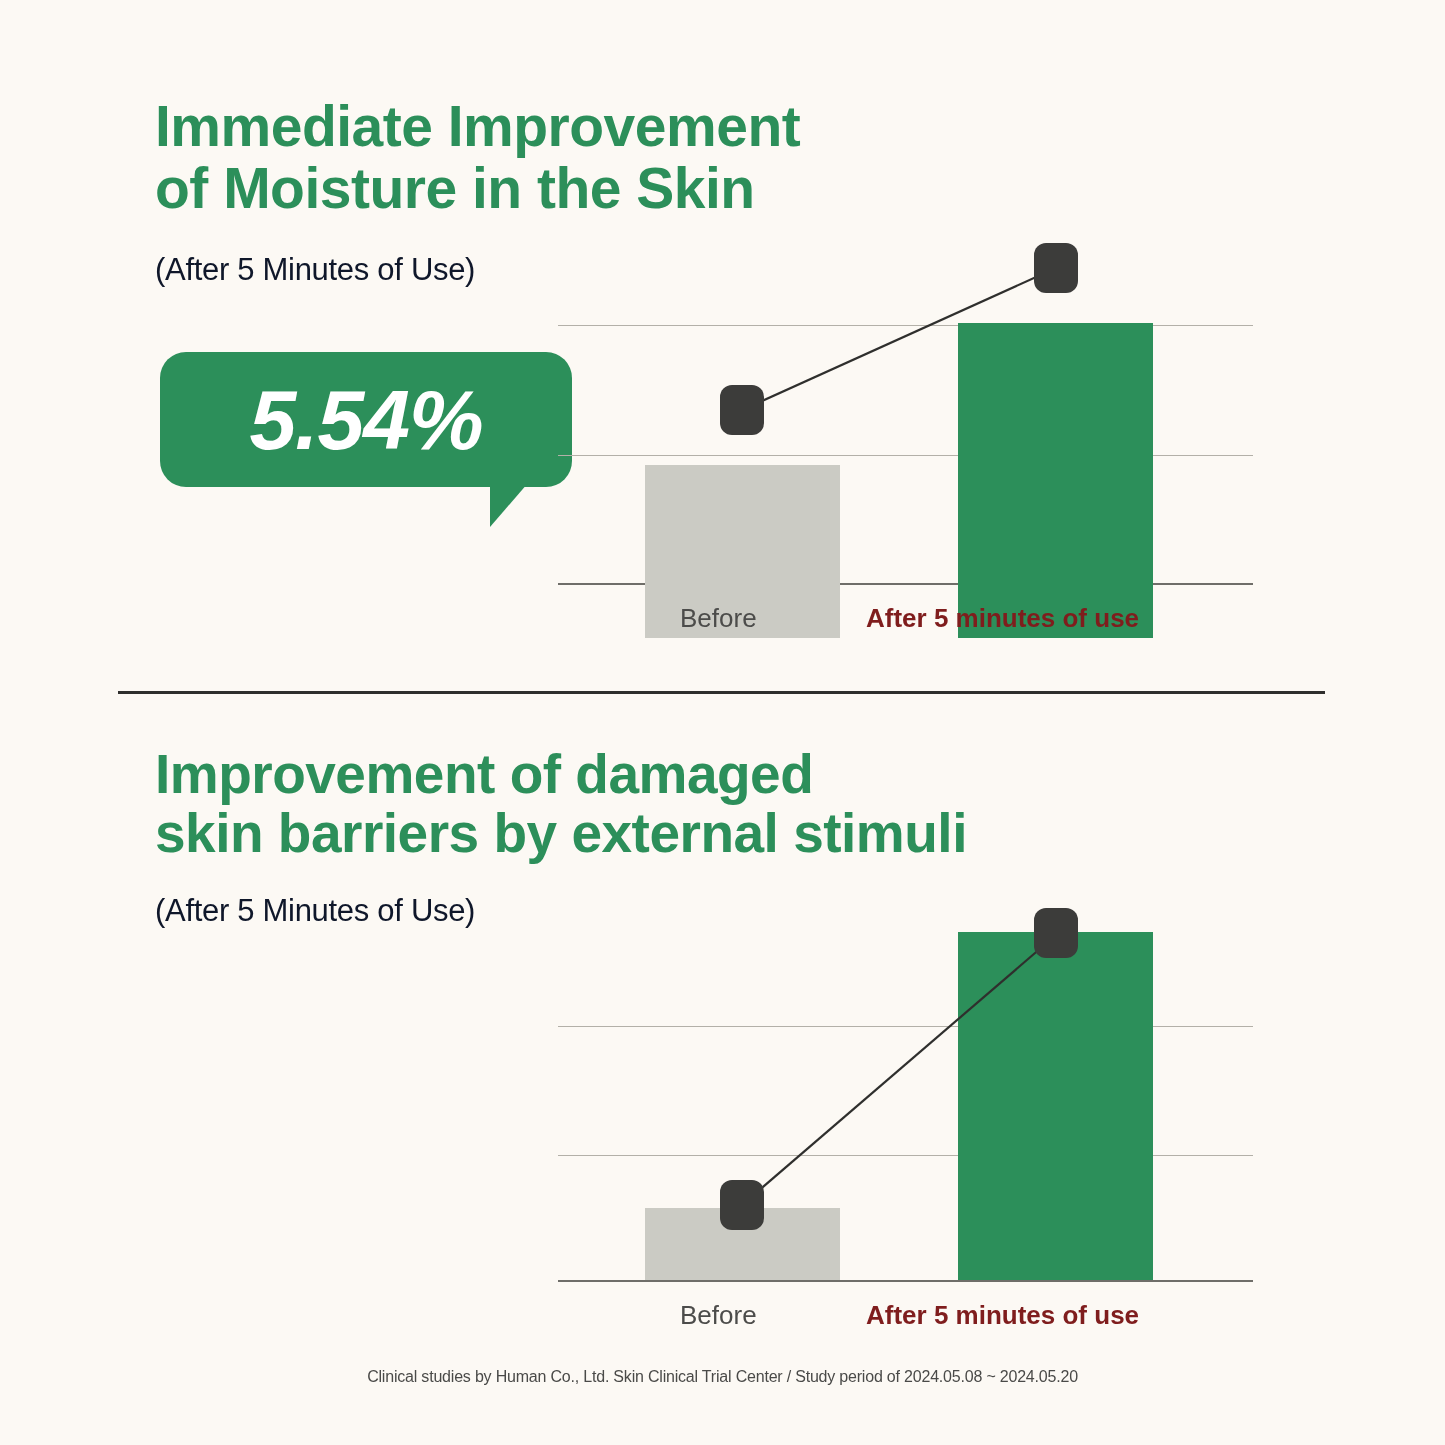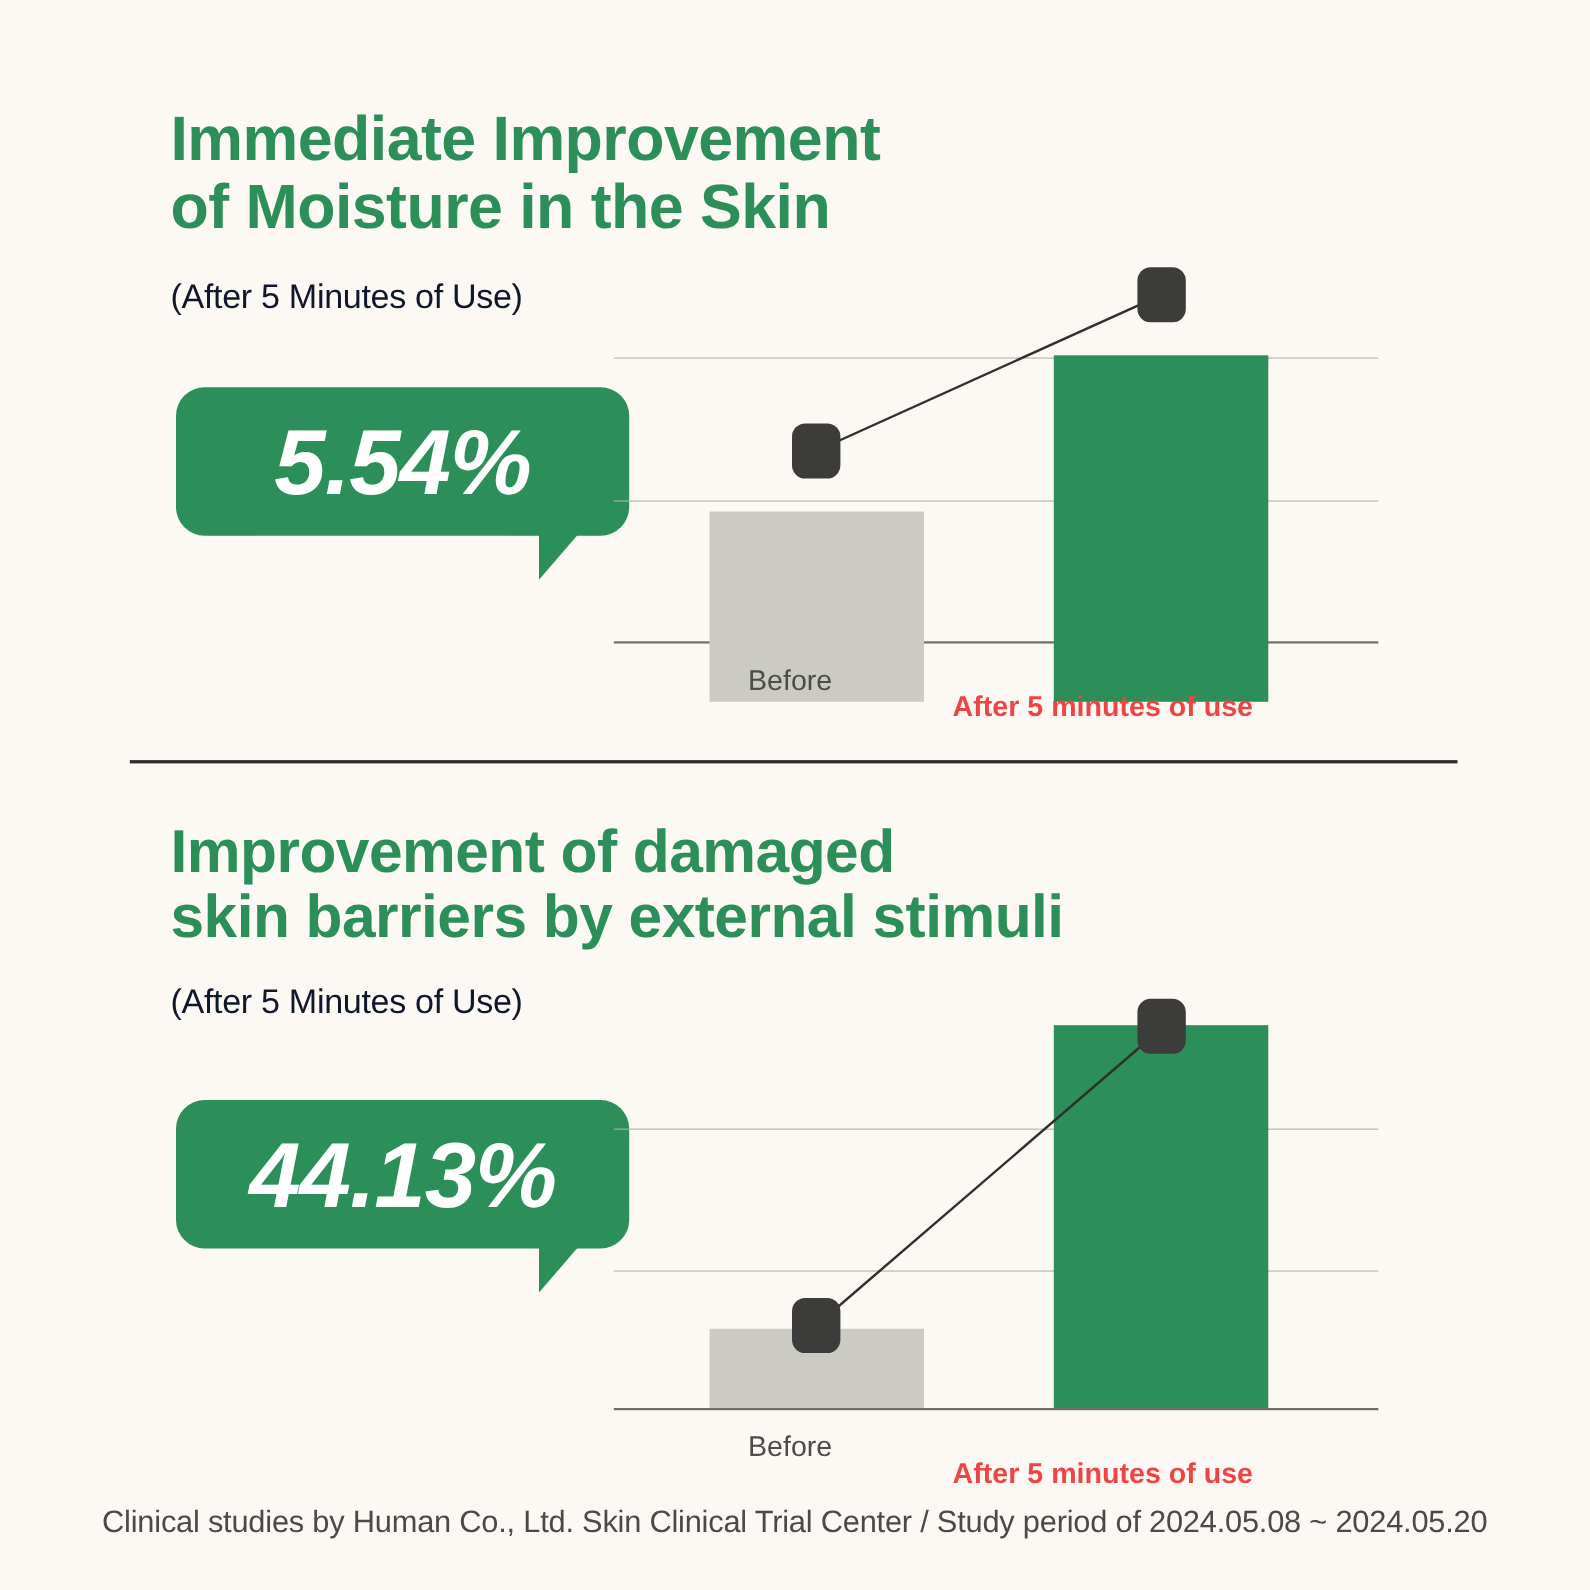--- a/index.html
+++ b/index.html
@@ -143,44 +143,43 @@
   .axis-label {
     position: absolute;
     font-size: 26px;
     white-space: nowrap;
   }
   .axis-label-before {
     color: #4C4C4A;
     font-weight: 400;
   }
   .axis-label-after {
-    color: #ef4444;
+    color: #7f1d1d;
     font-weight: 800;
-    margin-top: 24px;
   }
 
   
   #section-divider {
     position: absolute;
     left: 118px;
     top: 691px;
     width: 1207px;
     height: 3px;
     background: #2F2F2D;
   }
 
   
   #footer-note {
     position: absolute;
     left: 0;
     top: 1368px;
     width: 1445px;
     text-align: center;
     color: #4A4A48;
-    font-size: 28px;
+    font-size: 16px;
     letter-spacing: -0.2px;
   }
 </style>
 </head>
 <body>
 
 <div class="page">
 
   <div class="section" id="section-1">
 
@@ -217,24 +216,20 @@
 
   <div id="section-divider"></div>
 
   <div class="section" id="section-2">
 
     <div class="heading" id="heading-2" style="top:52px;">Improvement of damaged
 skin barriers by external stimuli</div>
 
     <div class="subheading" id="subheading-2" style="top:200px;">(After 5 Minutes of Use)</div>
 
-    <div class="callout" id="callout-2" style="top:307px;">
-      <span class="callout-value">44.13%</span>
-      <span class="callout-tail"></span>
-    </div>
 
     <div class="chart" id="chart-2" style="top:212px;">
 
       <div class="gridline" style="top:121px;"></div>
       <div class="gridline" style="top:250px;"></div>
       <div class="axis-baseline" style="top:375px;"></div>
 
       <div class="bar bar-before" style="left:87px; width:195px; height:72px; bottom:65px;"></div>
       <div class="bar bar-after" style="left:400px; width:195px; height:348px; bottom:65px;"></div>
 

